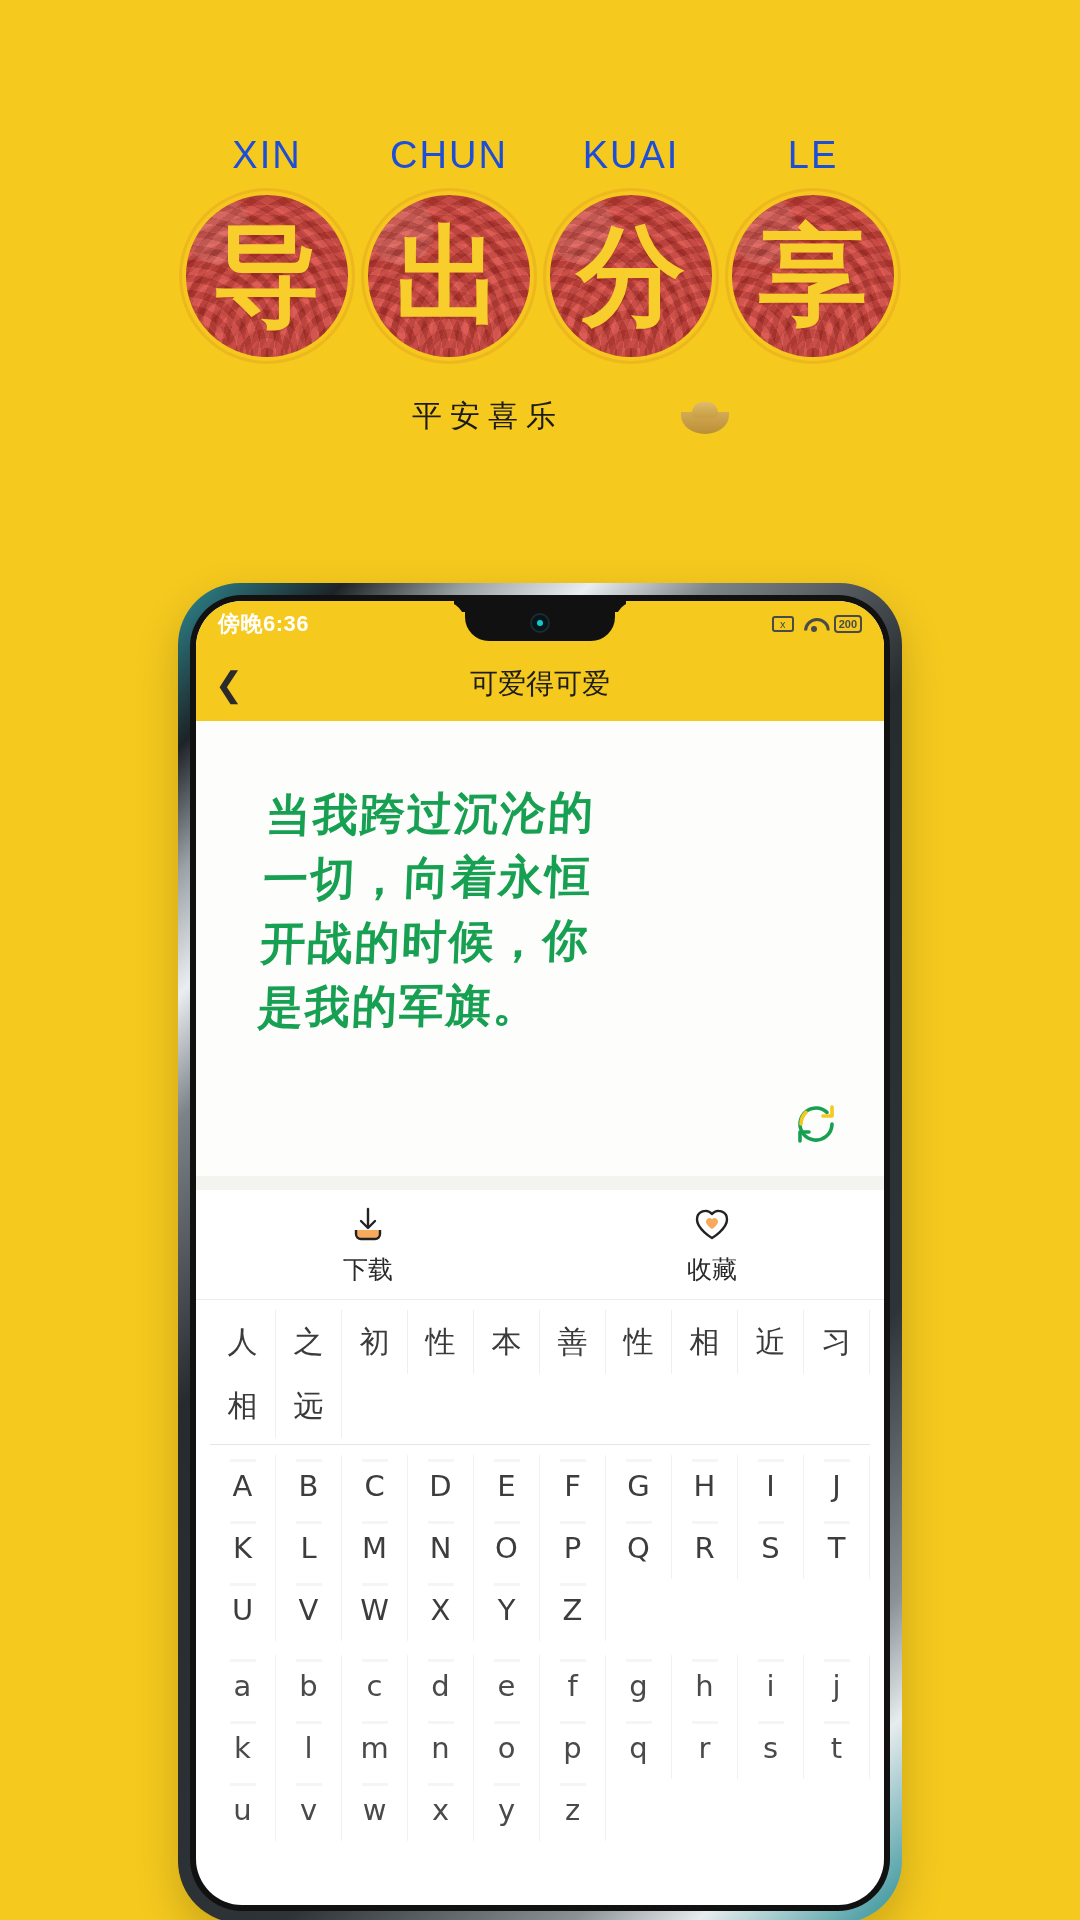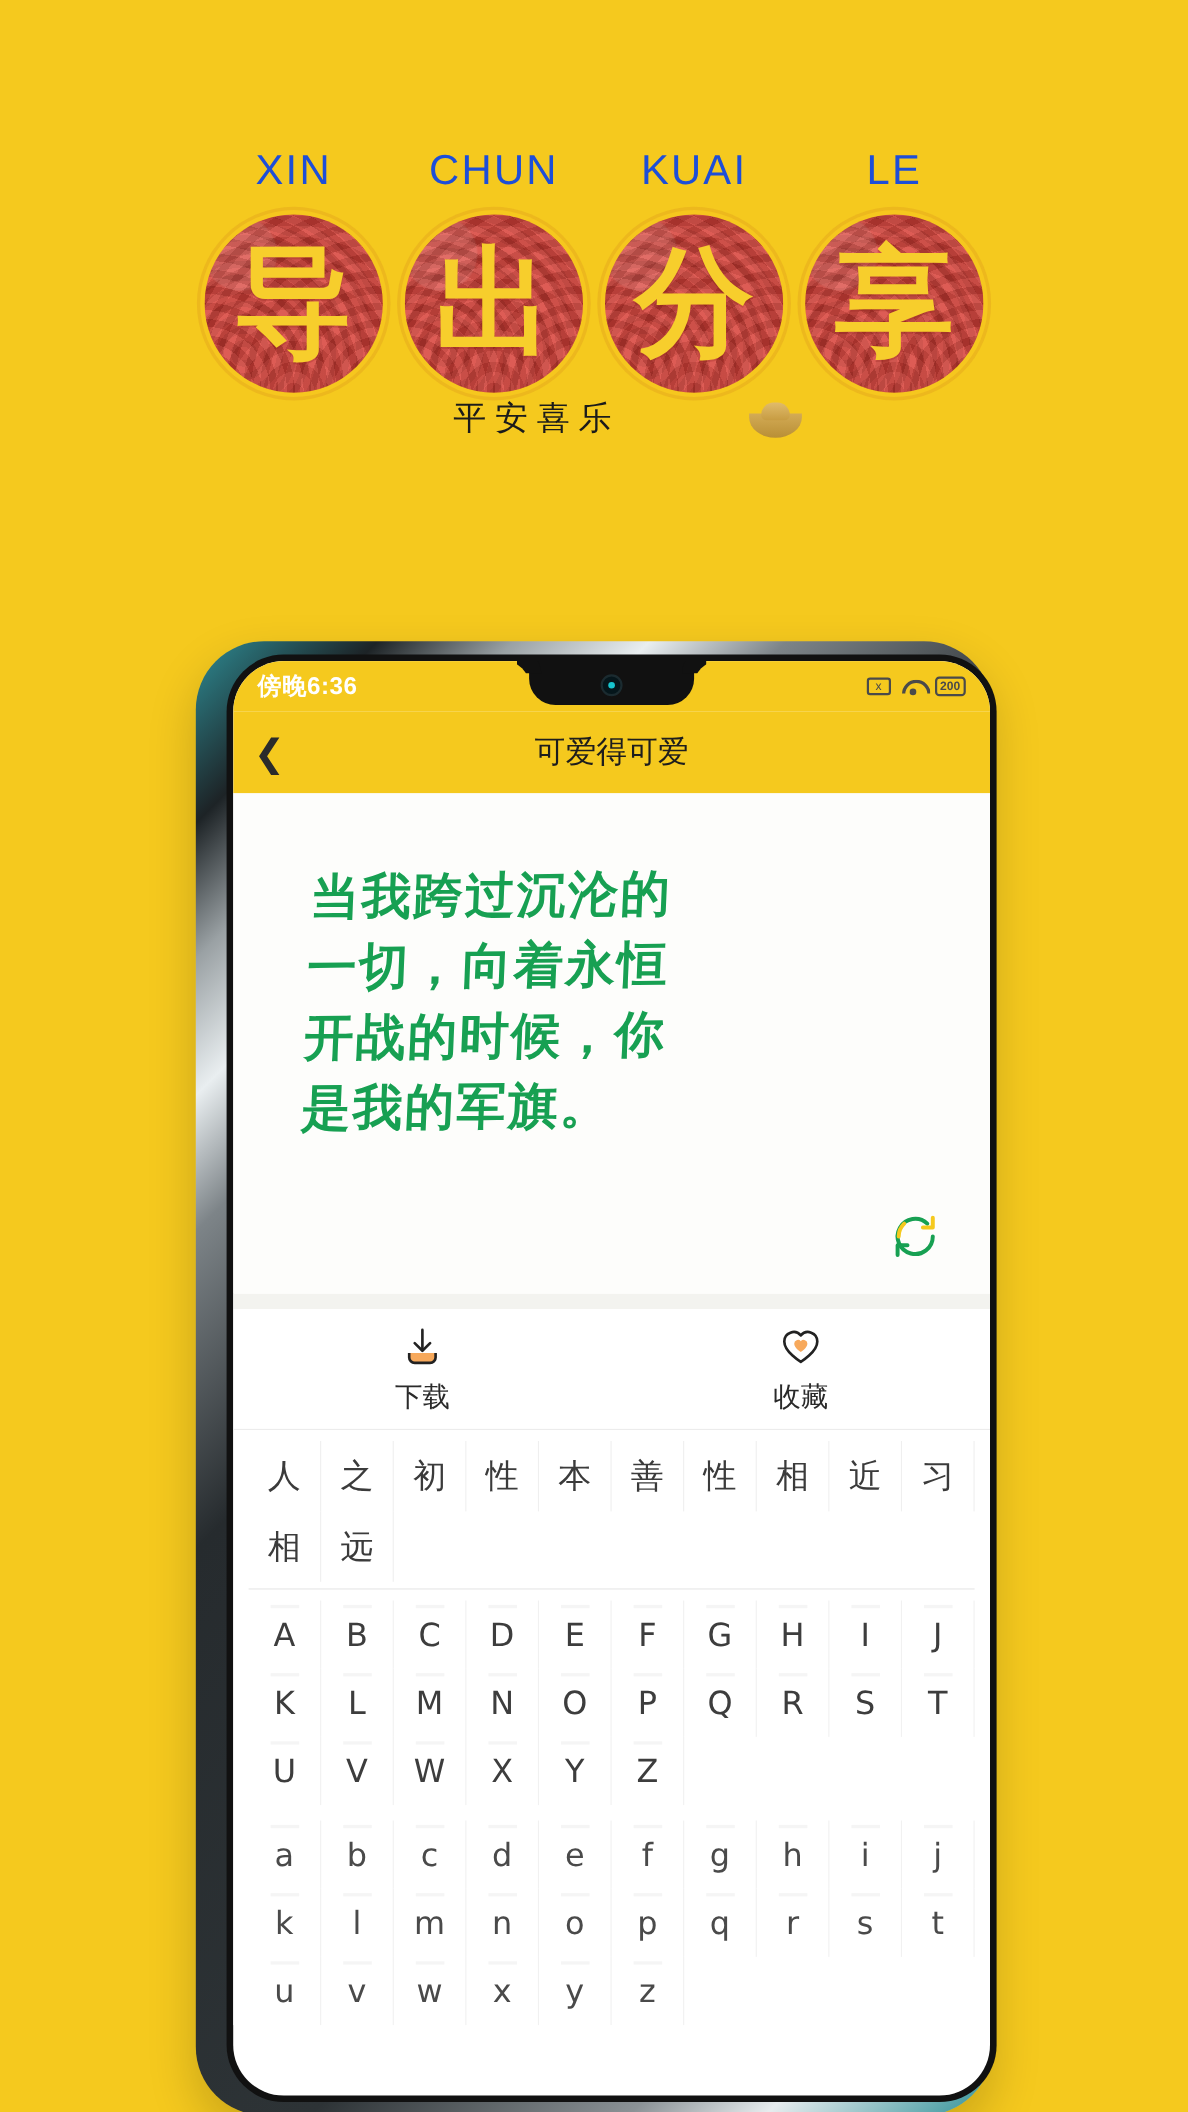--- a/index.html
+++ b/index.html
@@ -72,21 +72,21 @@
     font-size:108px;
     line-height:1;
     color:#F7CE2C;
     font-family:"DejaVu Sans","Liberation Sans",sans-serif;
     font-weight:700;
     text-shadow:0 2px 0 rgba(140,30,25,.25);
   }
 
   .blessing-row {
     position:absolute;
-    top:360px; left:0; width:1080px;
+    top:396px; left:0; width:1080px;
     display:flex;
     align-items:center;
     justify-content:center;
   }
   .blessing {
     font-size:30px;
     letter-spacing:8px;
     color:#1b1b1b;
     width:330px;
     text-align:center;
@@ -120,21 +120,20 @@
     background:linear-gradient(135deg,#2e8c94 0%,#1d2326 8%, #9aa1a4 14%, #e9eef0 20%, #7d8488 26%, #262b2e 40%, #2d3336 70%, #8b9296 84%, #e7ecee 90%, #2c8f96 100%);
     padding:12px;
     box-shadow:0 18px 44px rgba(0,0,0,.18);
   }
   .phone-inner {
     width:100%; height:100%;
     border-radius:52px;
     background:#111;
     padding:6px;
     overflow:hidden;
-    margin-left:16px;
   }
   .screen {
     position:relative;
     width:100%; height:100%;
     border-radius:46px;
     background:#ffffff;
     overflow:hidden;
   }
 
   

